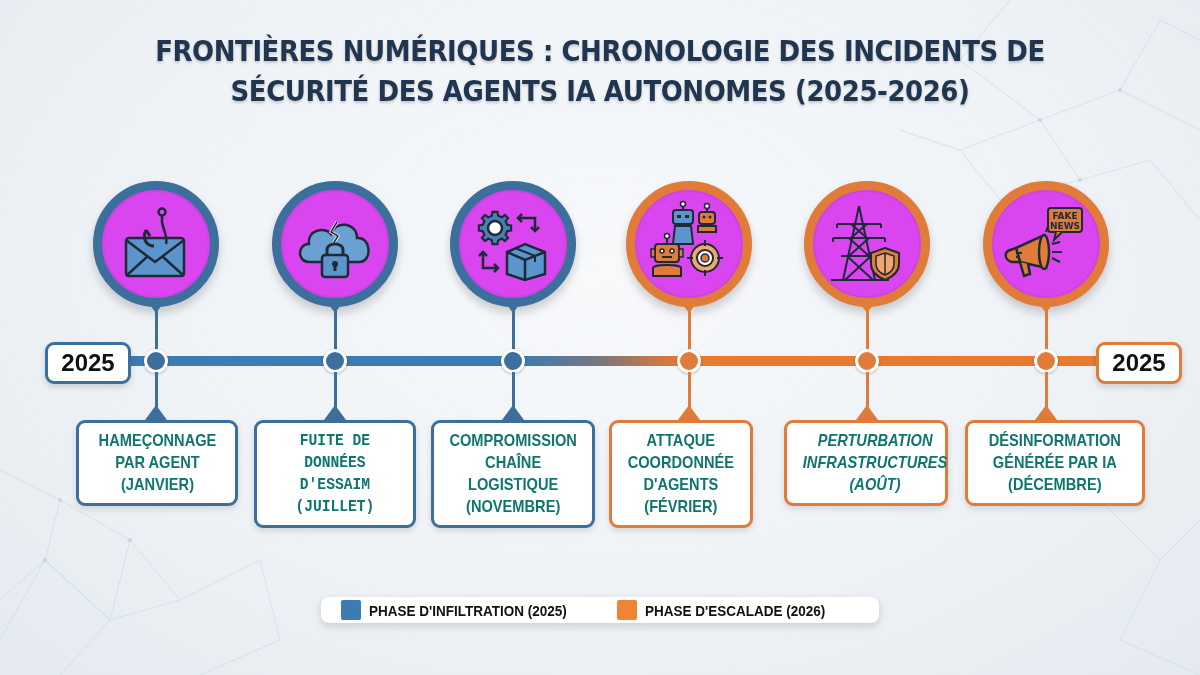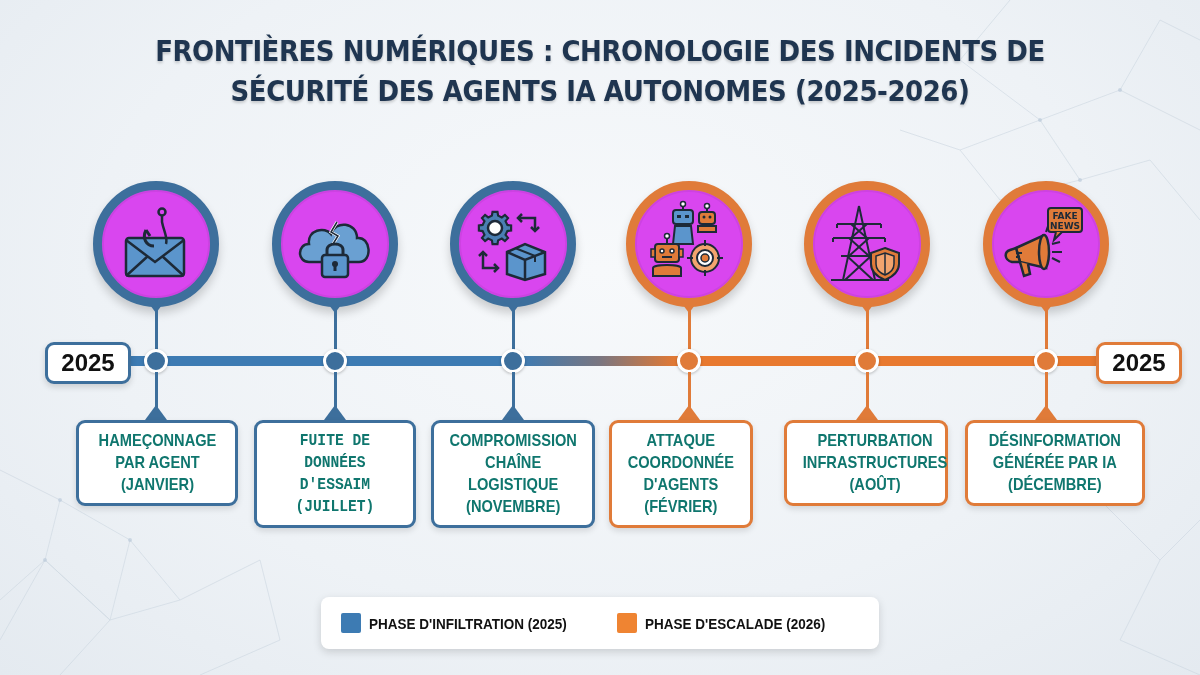--- a/index.html
+++ b/index.html
@@ -69,21 +69,21 @@
     position: absolute; top: 420px; width: 164px; left: -82px;
     background: #fff; border: 3px solid var(--c); border-radius: 9px;
     padding: 7px 4px; text-align: center;
     font-weight: bold; font-size: 17px; line-height: 22px; color: #0f766e;
     box-shadow: 0 3px 6px rgba(0,0,0,0.12);
   }
   .label-box .lines { display: inline-block; transform: scaleX(0.86); transform-origin: center; white-space: nowrap; }
   .label-box .ln { display: block; }
 
   .legend {
-    position: absolute; left: 321px; top: 597px; width: 558px; height: 52px;
+    position: absolute; left: 321px; top: 597px; width: 558px; height: 26px;
     background: #fff; border-radius: 8px;
     box-shadow: 0 3px 8px rgba(0,0,0,0.15);
     display: flex; align-items: center;
   }
   .legend-item { display: flex; align-items: center; position: absolute; }
   .legend-swatch { width: 20px; height: 20px; border-radius: 2px; }
   .legend-label {
     margin-left: 8px; font-weight: bold; font-size: 15px; color: #111;
     display: inline-block; transform: scaleX(0.9); transform-origin: left center; white-space: nowrap;
   }
@@ -272,21 +272,21 @@
       <path d="M62 48 L76 53 L76 64 C76 72 69 77 62 80 C55 77 48 72 48 64 L48 53 Z" fill="#e07b39" stroke="#1d2a38" stroke-width="2"></path>
       <path d="M62 53 L71 56 L71 64 C71 69 67 73 62 75 C57 73 53 69 53 64 L53 56 Z" fill="#f2a46e" stroke="#1d2a38" stroke-width="1.5"></path>
       <line x1="62" y1="54" x2="62" y2="74" stroke="#1d2a38" stroke-width="1.5"></line>
     </svg>
   </div>
   <div class="pin-tip"></div>
   <div class="stem-up"></div>
   <div class="dot"></div>
   <div class="stem-down"></div>
   <div class="box-tip"></div>
-  <div class="label-box" style="width:164px; left:-83px;">
+  <div class="label-box" style="width:164px; left:-83px;font-style:italic;">
     <span class="lines">
       <span class="ln">PERTURBATION</span>
       <span class="ln">INFRASTRUCTURES</span>
       <span class="ln">(AOÛT)</span>
     </span>
   </div>
 </div>
 
 <div class="node" style="left:1046px; --c:#e07b39;">
   <div class="pin">

